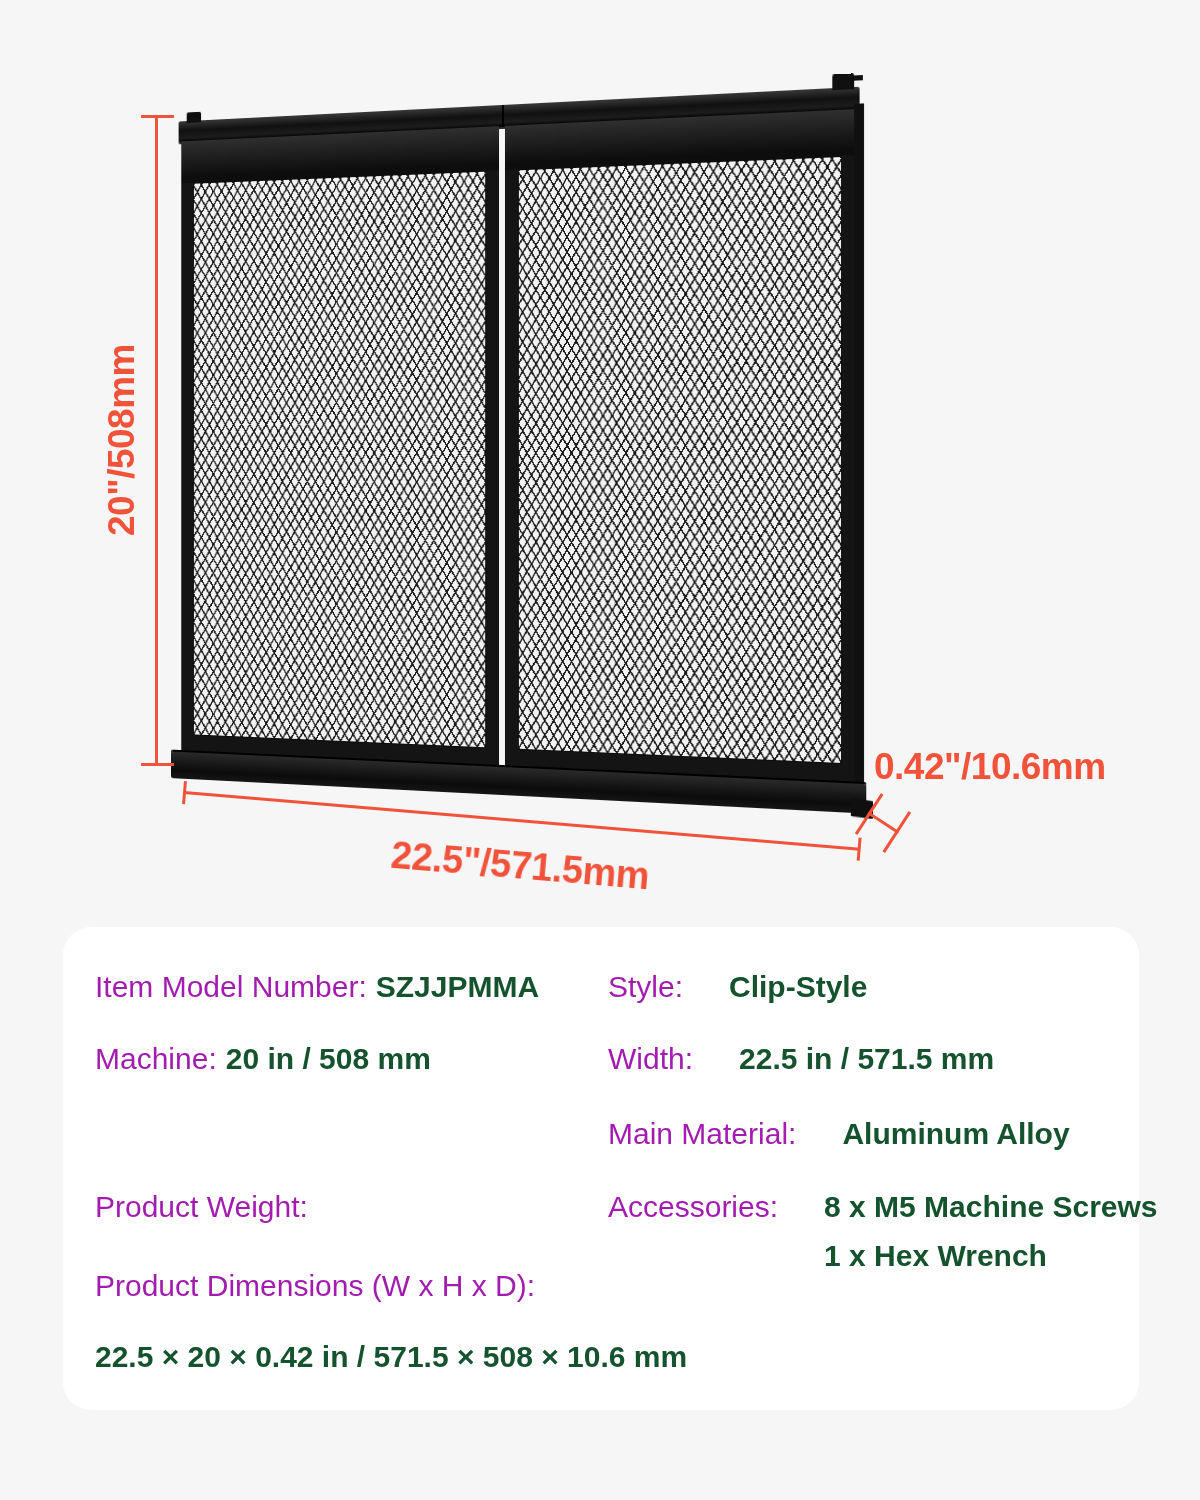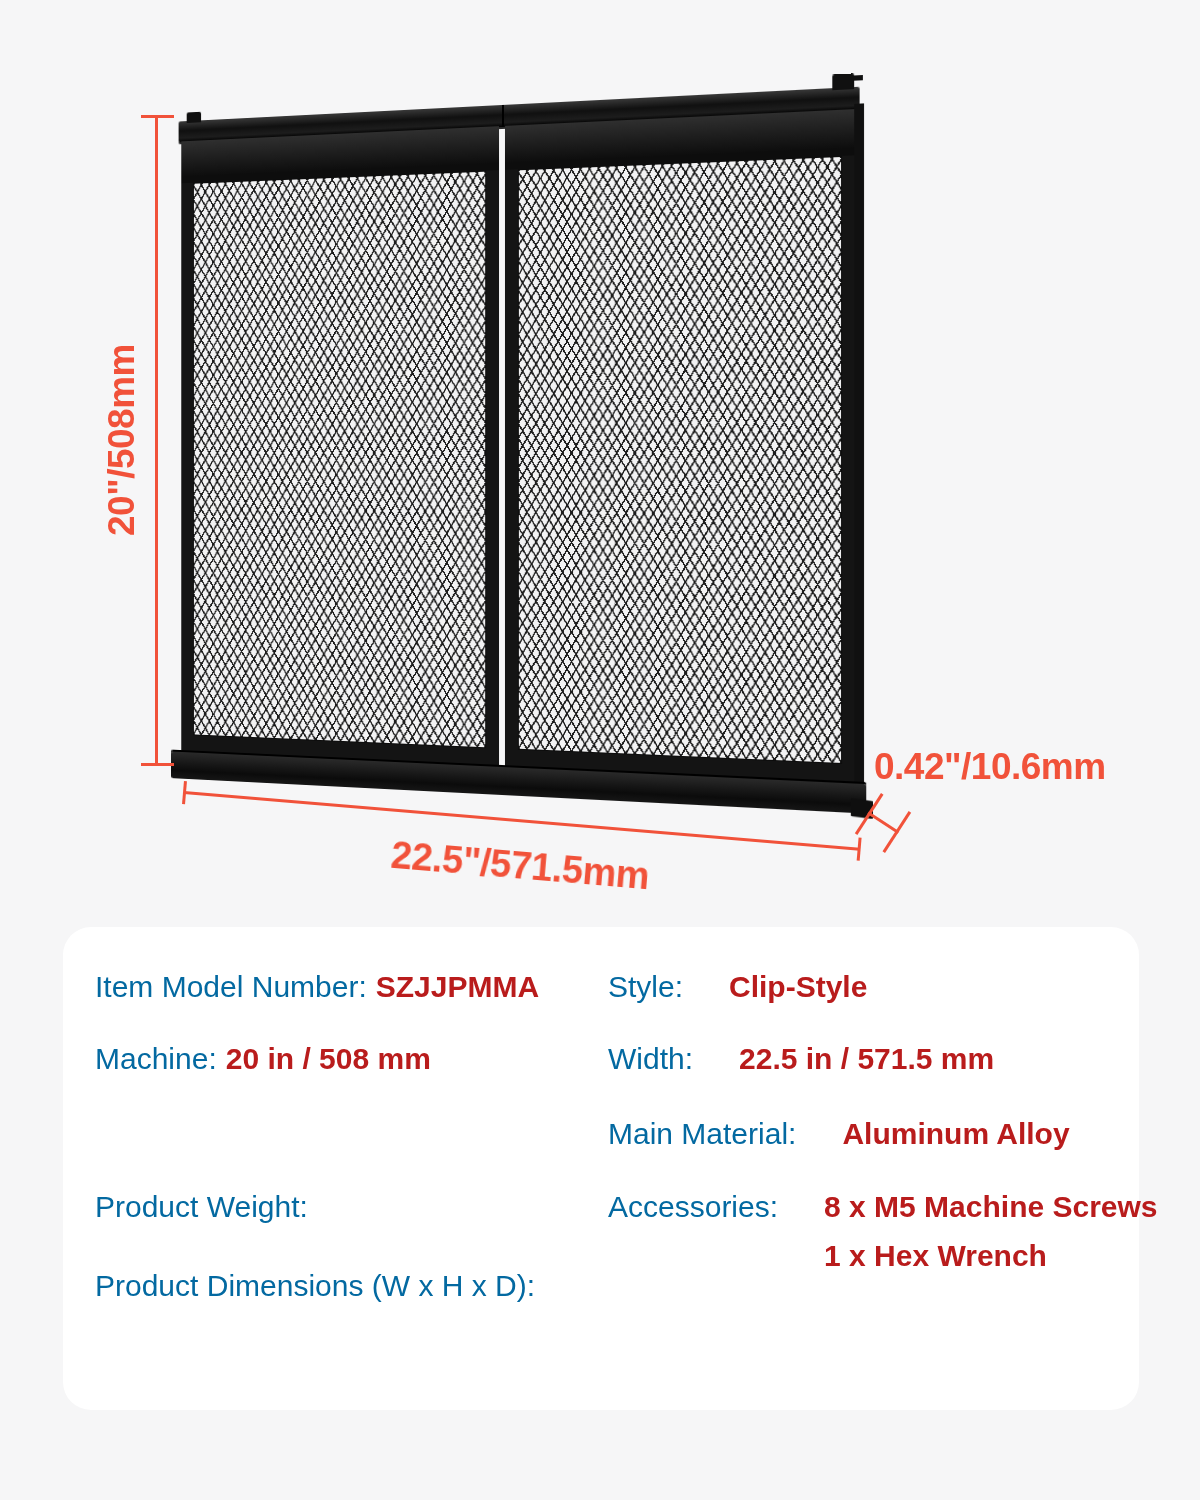--- a/index.html
+++ b/index.html
@@ -105,22 +105,22 @@
   }
   
   .spec-card{
     position:absolute;left:63px;top:927px;width:1076px;height:483px;
     background:#FFFFFF;border-radius:28px;
   }
   .spec-row{
     position:absolute;display:flex;gap:9px;align-items:flex-start;
     font-size:30px;line-height:38px;white-space:nowrap;
   }
-  .spec-row .lab{color:#0369a1;font-weight:400;}
-  .spec-row .val{color:#b91c1c;font-weight:700;}
+  .spec-row .lab{color:#a21caf;font-weight:400;}
+  .spec-row .val{color:#14532d;font-weight:700;}
   .col-l{left:32px;}
   .col-r{left:545px;gap:46px;}
   .r1{top:41px;} .r2{top:113px;} .r3{top:188px;} .r4{top:261px;}
   .r5{top:340px;} .r6{top:411px;}
   .acc-lines .val{display:block;margin-bottom:11px;}
 </style>
 </head>
 <body>
 
 <div class="stage">
@@ -196,13 +196,16 @@
     <span class="lab">Accessories:</span>
     <span class="acc-lines">
       <span class="val">8 x M5 Machine Screws</span>
       <span class="val">1 x Hex Wrench</span>
     </span>
   </div>
 
   <div class="spec-row col-l r5">
     <span class="lab">Product Dimensions (W x H x D):</span>
   </div>
+  <div class="spec-row col-l r6">
+    <span class="val">22.5 × 20 × 0.42 in / 571.5 × 508 × 10.6 mm</span>
+  </div>
 </div>
 
 </body></html>

